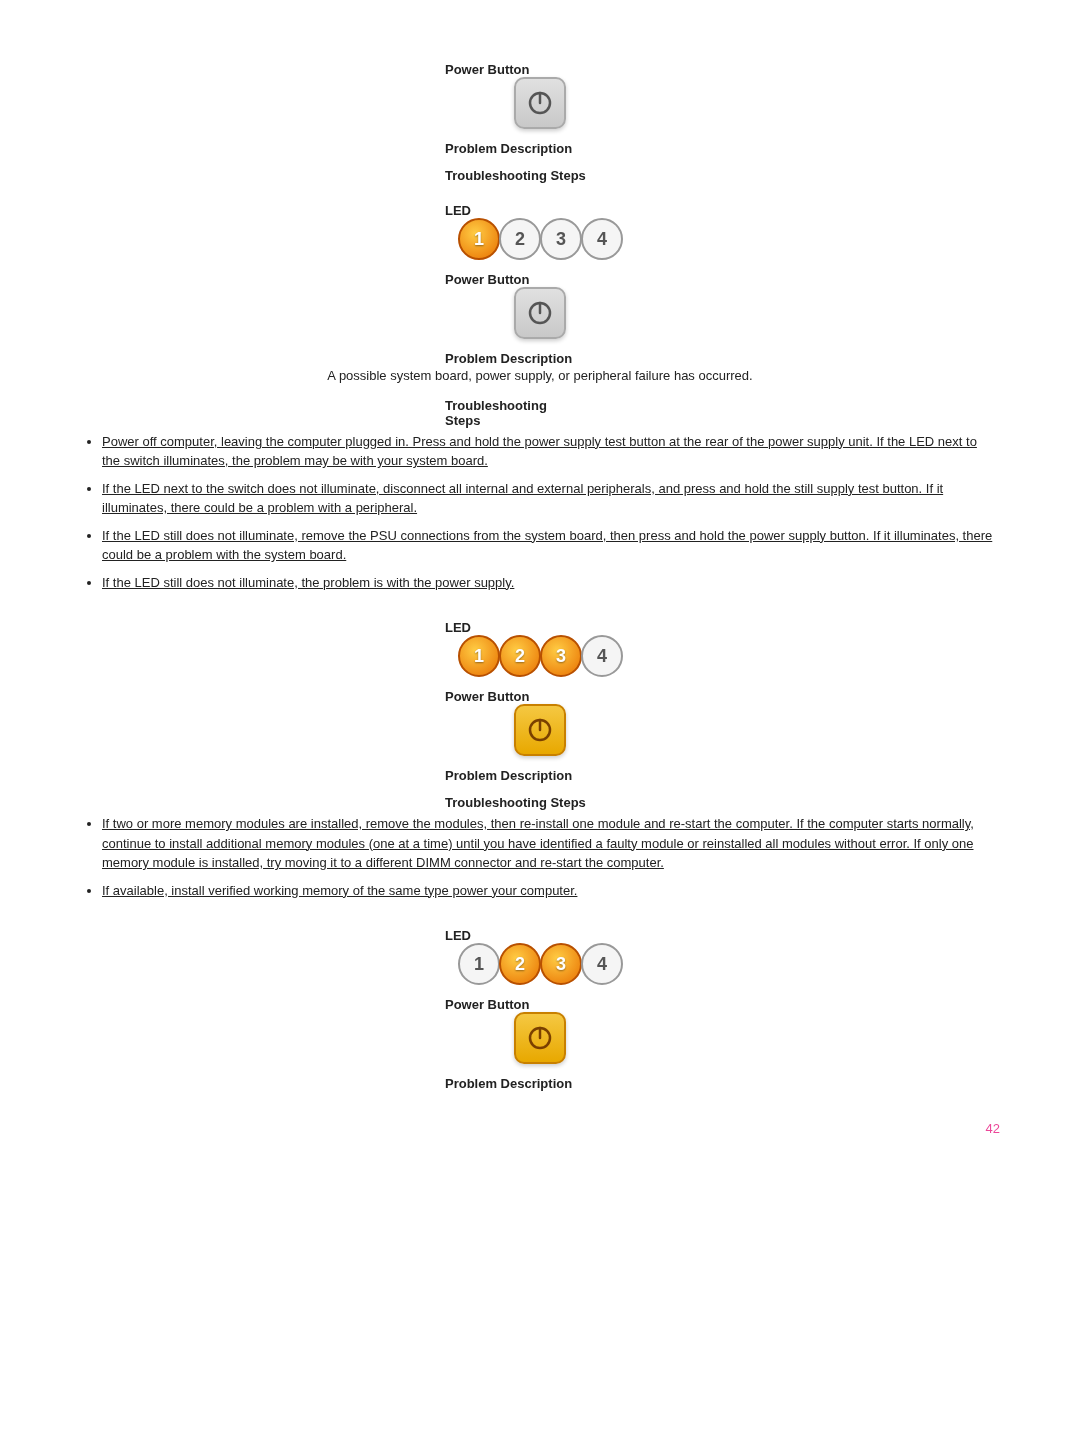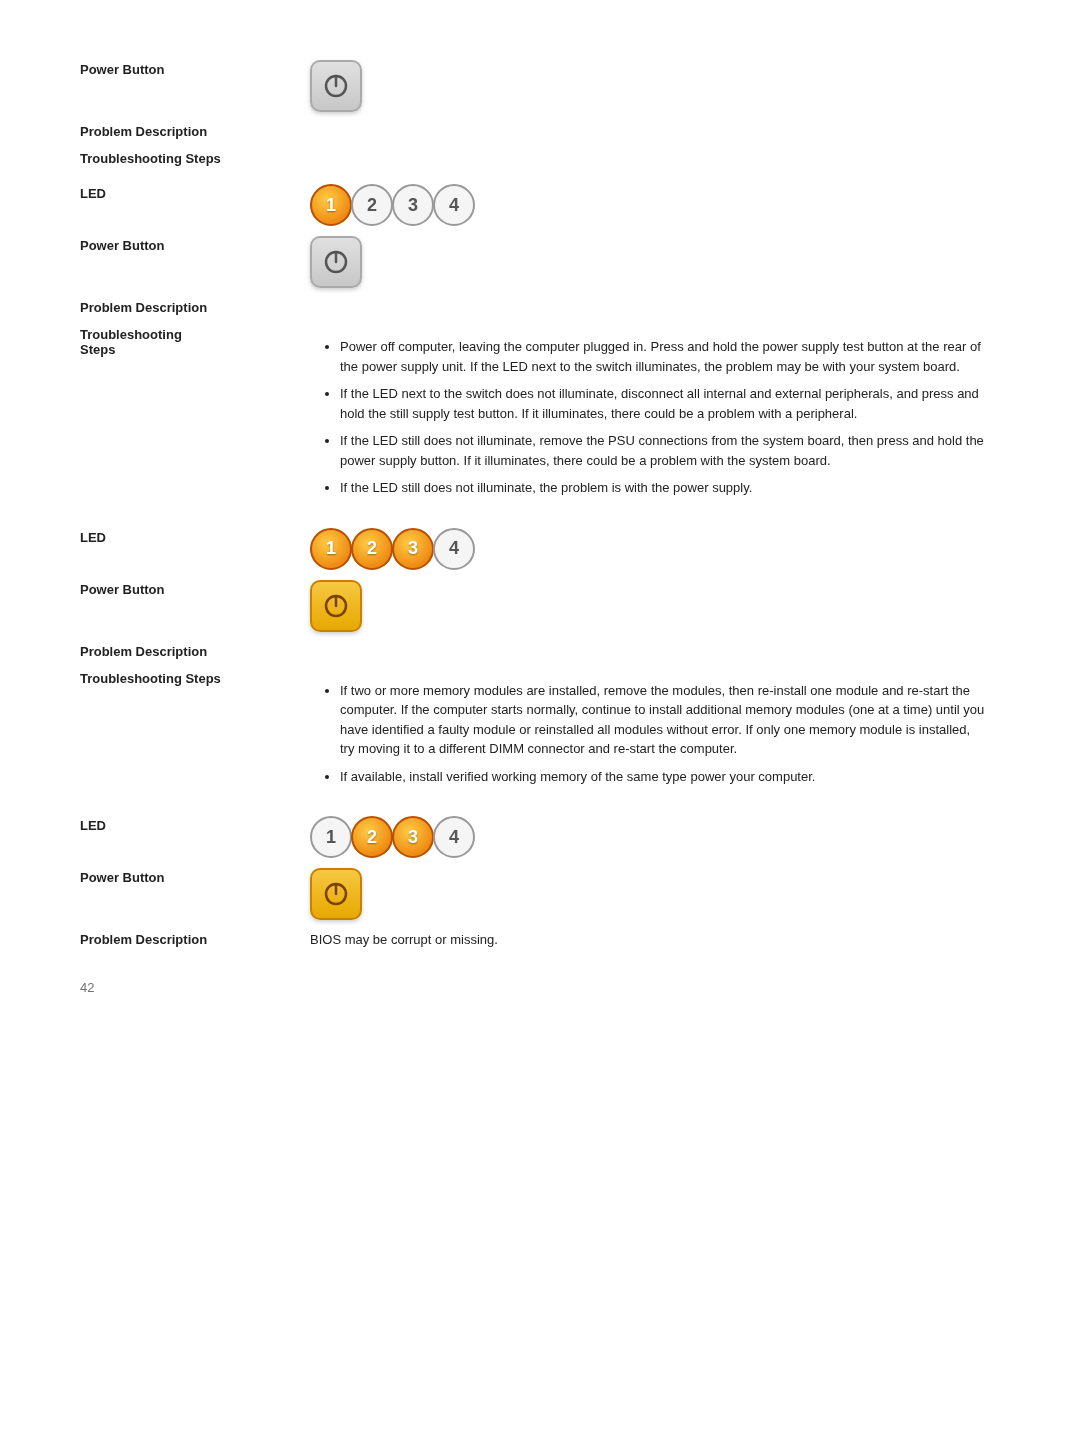--- a/index.html
+++ b/index.html
@@ -12,43 +12,44 @@
       width: 1080px;
       min-height: 1434px;
     }
 
     .section {
       margin-bottom: 18px;
     }
 
     .row {
       display: flex;
+      flex-direction: column;
       margin-bottom: 10px;
-      align-items: flex-start;
-      gap: 40px;
+      align-items: center;
     }
 
     .label {
       font-weight: bold;
       font-size: 13px;
       min-width: 190px;
       padding-right: 10px;
       flex-shrink: 0;
       padding-top: 2px;
     }
 
     .content {
       flex: 1;
       font-size: 13px;
       line-height: 1.5;
     }
 
     .content ul {
       padding-left: 18px;
-      margin: 12px;
+      margin: 4px;
+      text-decoration: underline;
     }
 
     .content ul li {
       margin-bottom: 8px;
     }
 
     
     .power-btn-wrap {
       display: inline-block;
     }
@@ -105,22 +106,23 @@
     }
 
     .led-circle.outline {
       background: #f5f5f5;
       border-color: #999;
       color: #555;
     }
 
     .page-num {
       font-size: 13px;
-      color: #737373;
+      color: #ec4899;
       margin-top: 30px;
+      text-align: right;
     }
   </style>
 </head>
 <body>
 
 <div class="section">
   <div class="row">
     <div class="label">Power Button</div>
     <div class="content">
       <div class="power-btn-wrap">
@@ -165,20 +167,21 @@
             <circle cx="15" cy="15" r="10" fill="none" stroke="#555" stroke-width="2.5"></circle>
             <line x1="15" y1="5" x2="15" y2="15" stroke="#555" stroke-width="2.5" stroke-linecap="round"></line>
           </svg>
         </div>
       </div>
     </div>
   </div>
 
   <div class="row">
     <div class="label">Problem Description</div>
+    <div class="content">A possible system board, power supply, or peripheral failure has occurred.</div>
   </div>
 
   <div class="row">
     <div class="label">Troubleshooting<br>Steps</div>
     <div class="content">
       <ul>
         <li>Power off computer, leaving the computer plugged in. Press and hold the power supply test button at the rear of the power supply unit. If the LED next to the switch illuminates, the problem may be with your system board.</li>
         <li>If the LED next to the switch does not illuminate, disconnect all internal and external peripherals, and press and hold the still supply test button. If it illuminates, there could be a problem with a peripheral.</li>
         <li>If the LED still does not illuminate, remove the PSU connections from the system board, then press and hold the power supply button. If it illuminates, there could be a problem with the system board.</li>
         <li>If the LED still does not illuminate, the problem is with the power supply.</li>
@@ -251,17 +254,16 @@
             <circle cx="15" cy="15" r="10" fill="none" stroke="#7a4000" stroke-width="2.5"></circle>
             <line x1="15" y1="5" x2="15" y2="15" stroke="#7a4000" stroke-width="2.5" stroke-linecap="round"></line>
           </svg>
         </div>
       </div>
     </div>
   </div>
 
   <div class="row">
     <div class="label">Problem Description</div>
-    <div class="content">BIOS may be corrupt or missing.</div>
   </div>
 </div>
 
 <div class="page-num">42</div>
 
 </body></html>

